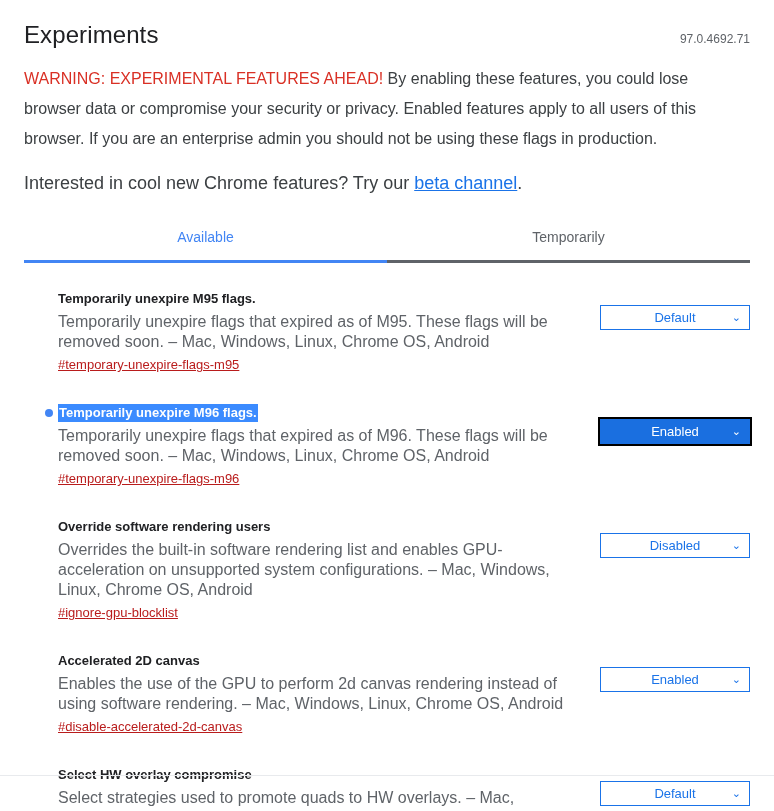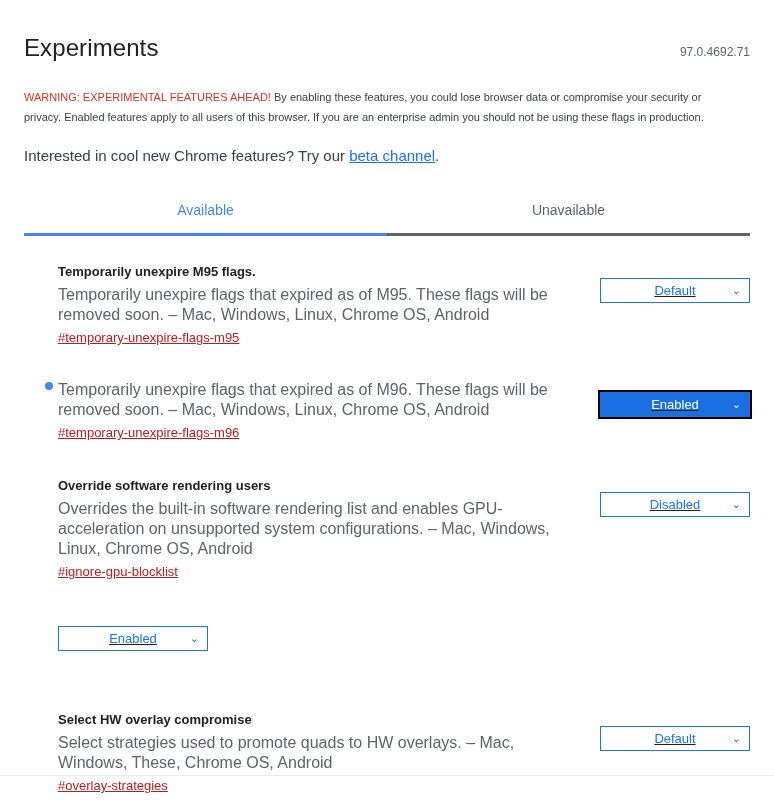--- a/index.html
+++ b/index.html
@@ -15,21 +15,21 @@
     font-family: "Liberation Sans", sans-serif;
     color: #202124;
     -webkit-font-smoothing: antialiased;
   }
 
   .page {
     position: relative;
     width: 774px;
     height: 609px;
     box-sizing: border-box;
-    padding: 17px 24px;
+    padding: 4px 24px;
   }
 
   
   .header-row {
     position: relative;
     display: flex;
     align-items: flex-end;
     justify-content: space-between;
     padding-top: 8px;
     height: 38px;
@@ -43,32 +43,32 @@
   }
   .version {
     font-size: 12px;
     color: #5f6368;
     line-height: 16px;
     padding-bottom: 3px;
   }
 
   
   .blurb {
-    margin-top: 24px;
-    font-size: 11px;
-    line-height: 20px;
+    margin-top: 14px;
+    font-size: 16px;
+    line-height: 30px;
     color: #3c4043;
     max-width: 700px;
   }
   .warning-lead {
     color: #d93025;
   }
   .blurb-second {
     margin-top: 18px;
-    font-size: 15px;
+    font-size: 18px;
     line-height: 22px;
     color: #3c4043;
   }
   .link {
     color: #1a73e8;
     text-decoration: underline;
     cursor: pointer;
   }
 
   
@@ -161,21 +161,20 @@
     border-radius: 50%;
     background: #4285f4;
   }
 
   
   .exp-control {
     flex: 0 0 150px;
     display: flex;
     justify-content: center;
     padding-top: 16px;
-    text-decoration: underline;
   }
   .select {
     position: relative;
     box-sizing: border-box;
     width: 150px;
     height: 25px;
     border: 1px solid #1a73e8;
     background: #ffffff;
     color: #1a73e8;
     font-size: 13px;
@@ -226,21 +225,21 @@
   <div class="blurb">
     <span class="warning-lead">WARNING: EXPERIMENTAL FEATURES AHEAD!</span><span> By enabling these features, you could lose browser data or compromise your security or privacy. Enabled features apply to all users of this browser. If you are an enterprise admin you should not be using these flags in production.</span>
   </div>
 
   <div class="blurb-second">
     <span>Interested in cool new Chrome features? Try our </span><span class="link">beta channel</span><span>.</span>
   </div>
 
   <div class="tabs">
     <div class="tab selected">Available</div>
-    <div class="tab">Unavailable</div>
+    <div class="tab">Temporarily</div>
   </div>
   <div class="tab-rail">
     <div class="tab-indicator"></div>
   </div>
 
   <div class="exp-list">
 
     <div class="exp">
       <div class="exp-text">
         <div>
@@ -254,20 +253,21 @@
           <span>Default</span>
           <span class="chev">⌄</span>
         </div>
       </div>
     </div>
 
     <div class="exp">
       <div class="exp-text">
         <div style="position:relative">
           <span class="exp-dot"></span>
+          <span class="exp-title highlighted">Temporarily unexpire M96 flags.</span>
         </div>
         <div class="exp-desc">Temporarily unexpire flags that expired as of M96. These flags will be removed soon. – Mac, Windows, Linux, Chrome OS, Android</div>
         <span class="exp-permalink">#temporary-unexpire-flags-m96</span>
       </div>
       <div class="exp-control">
         <div class="select focused">
           <span>Enabled</span>
           <span class="chev">⌄</span>
         </div>
       </div>
@@ -283,20 +283,27 @@
       </div>
       <div class="exp-control">
         <div class="select">
           <span>Disabled</span>
           <span class="chev">⌄</span>
         </div>
       </div>
     </div>
 
     <div class="exp">
+      <div class="exp-text">
+        <div>
+          <span class="exp-title">Accelerated 2D canvas</span>
+        </div>
+        <div class="exp-desc">Enables the use of the GPU to perform 2d canvas rendering instead of using software rendering. – Mac, Windows, Linux, Chrome OS, Android</div>
+        <span class="exp-permalink">#disable-accelerated-2d-canvas</span>
+      </div>
       <div class="exp-control">
         <div class="select">
           <span>Enabled</span>
           <span class="chev">⌄</span>
         </div>
       </div>
     </div>
 
     <div class="exp">
       <div class="exp-text">

